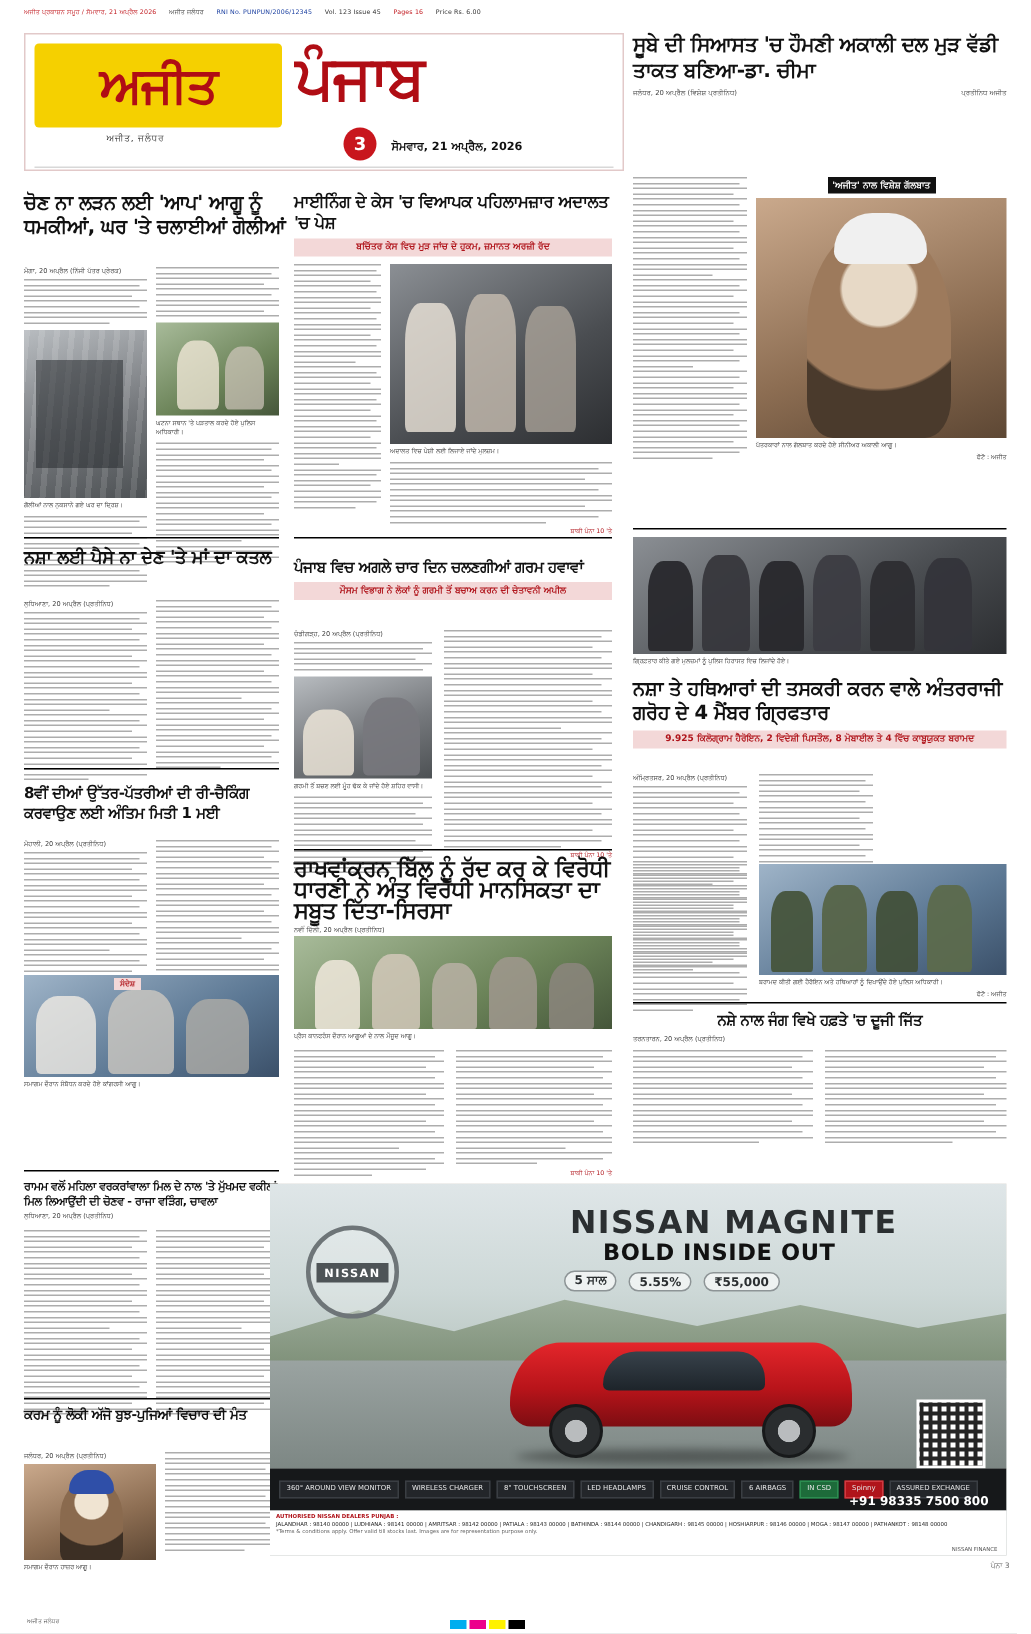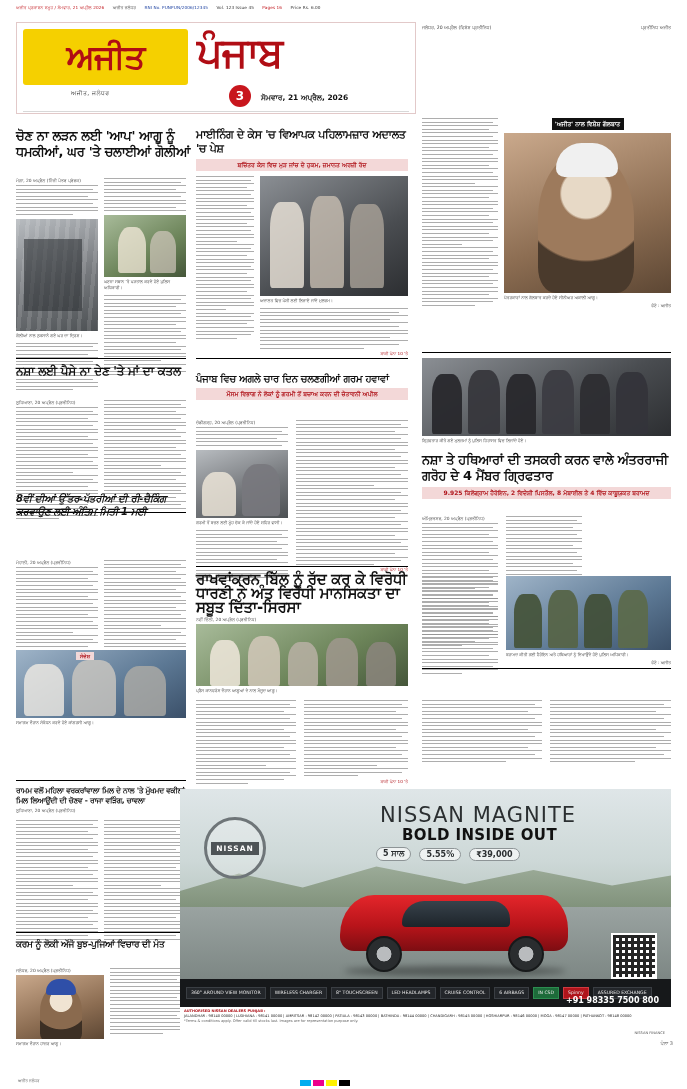--- a/index.html
+++ b/index.html
@@ -161,21 +161,21 @@
     display: flex; align-items: center; justify-content: center;
     background: rgba(255,255,255,.25);
   }
   .nissan-logo .bar {
     background: #4e5457; color: #fff;
     font-size: 7.5px; letter-spacing: 1px; font-weight: bold;
     padding: 2px 5px; white-space: nowrap;
   }
   .ad-title {
     position: absolute; left: 200px; top: 14px;
-    font-size: 21px; font-weight: normal; color: #2b2f31; letter-spacing: 1px;
+    font-size: 21px; font-weight: bold; color: #2b2f31; letter-spacing: 1px;
   }
   .ad-sub {
     position: absolute; left: 222px; top: 37px;
     font-size: 15px; font-weight: bold; color: #111; letter-spacing: .4px;
   }
   .ad-offers {
     position: absolute; left: 196px; top: 58px;
     display: flex; gap: 8px; align-items: center;
     font-size: 7px; color: #2b2f31; font-weight: bold;
   }
@@ -278,20 +278,21 @@
       <span class="ajit">ਅਜੀਤ</span>
     </div>
     <div class="logo-punjab">ਪੰਜਾਬ</div>
     <div class="logo-sub">ਅਜੀਤ, ਜਲੰਧਰ</div>
     <div class="hairline-top"></div>
     <div class="page-circle">3</div>
     <div class="dateline">ਸੋਮਵਾਰ, 21 ਅਪ੍ਰੈਲ, 2026</div>
   </div>
 
   <div class="right-top">
+    <div class="rt-head">ਸੂਬੇ ਦੀ ਸਿਆਸਤ 'ਚ ਹੌਮਣੀ ਅਕਾਲੀ ਦਲ ਮੁੜ ਵੱਡੀ ਤਾਕਤ ਬਣਿਆ-ਡਾ. ਚੀਮਾ</div>
     <div class="rt-byline">
       <span>ਜਲੰਧਰ, 20 ਅਪ੍ਰੈਲ (ਵਿਸ਼ੇਸ਼ ਪ੍ਰਤੀਨਿਧ)</span>
       <span>ਪ੍ਰਤੀਨਿਧ ਅਜੀਤ</span>
     </div>
   </div>
 
   <div class="col" style="top:118px;left:422px;width:76px;">
     <div class="lines">
       <i class="s1"></i>
         <i class="s2"></i>
@@ -600,21 +601,21 @@
         <i class="s3"></i>
         <i class="s1"></i>
         <i class="s2"></i>
       <i class="s1"></i>
         <i class="s5"></i>
     </div>
   </div>
 
   <div class="rule" style="position:absolute;left:16px;top:512px;width:170px;"></div>
 
-  <div class="col" style="top:492px;left:16px;width:170px;font-style:italic;">
+  <div class="col" style="top:523px;left:16px;width:170px;">
     <div class="hd" style="font-size:10px;line-height:13px;">8ਵੀਂ ਦੀਆਂ ਉੱਤਰ-ਪੱਤਰੀਆਂ ਦੀ ਰੀ-ਚੈਕਿੰਗ ਕਰਵਾਉਣ ਲਈ ਅੰਤਿਮ ਮਿਤੀ 1 ਮਈ</div>
   </div>
   <div class="col" style="top:560px;left:16px;width:82px;">
     <div style="font-size:4.4px;color:#444;margin-bottom:2px;">ਮੋਹਾਲੀ, 20 ਅਪ੍ਰੈਲ (ਪ੍ਰਤੀਨਿਧ)</div>
     <div class="lines">
       <i class="s1"></i>
         <i class="s2"></i>
         <i class="s1"></i>
         <i class="s3"></i>
         <i class="s1"></i>
@@ -1106,20 +1107,24 @@
         <i class="s1"></i>
       <i class="s1"></i>
         <i class="s2"></i>
         <i class="s1"></i>
         <i class="s5"></i>
     </div>
   </div>
 
   <div class="rule" style="position:absolute;left:422px;top:668px;width:249px;"></div>
 
+  <div class="col" style="top:674px;left:422px;width:249px;">
+    <div class="hd" style="font-size:10px;line-height:13px;text-align:center;">ਨਸ਼ੇ ਨਾਲ ਜੰਗ ਵਿਖੇ ਹਫ਼ਤੇ 'ਚ ਦੂਜੀ ਜਿੱਤ</div>
+    <div style="font-size:4.4px;color:#444;margin-top:3px;">ਤਰਨਤਾਰਨ, 20 ਅਪ੍ਰੈਲ (ਪ੍ਰਤੀਨਿਧ)</div>
+  </div>
 
   <div class="col" style="top:700px;left:422px;width:120px;">
     <div class="lines">
       <i class="s1"></i>
         <i class="s2"></i>
         <i class="s1"></i>
         <i class="s3"></i>
         <i class="s1"></i>
         <i class="s2"></i>
       <i class="s1"></i>
@@ -1167,21 +1172,21 @@
     <div class="nissan-logo">
       <span class="bar">NISSAN</span>
     </div>
 
     <div class="ad-title">NISSAN MAGNITE</div>
     <div class="ad-sub">BOLD INSIDE OUT</div>
 
     <div class="ad-offers">
       <span class="ad-pill">5 ਸਾਲ</span>
       <span class="ad-pill">5.55%</span>
-      <span class="ad-pill">₹39,000</span>
+      <span class="ad-pill">₹55,000</span>
     </div>
 
     <div class="ad-car">
       <div class="car-shadow"></div>
       <div class="car-body">
         <div class="car-glass"></div>
       </div>
       <div class="car-wheel l"></div>
       <div class="car-wheel r"></div>
     </div>

